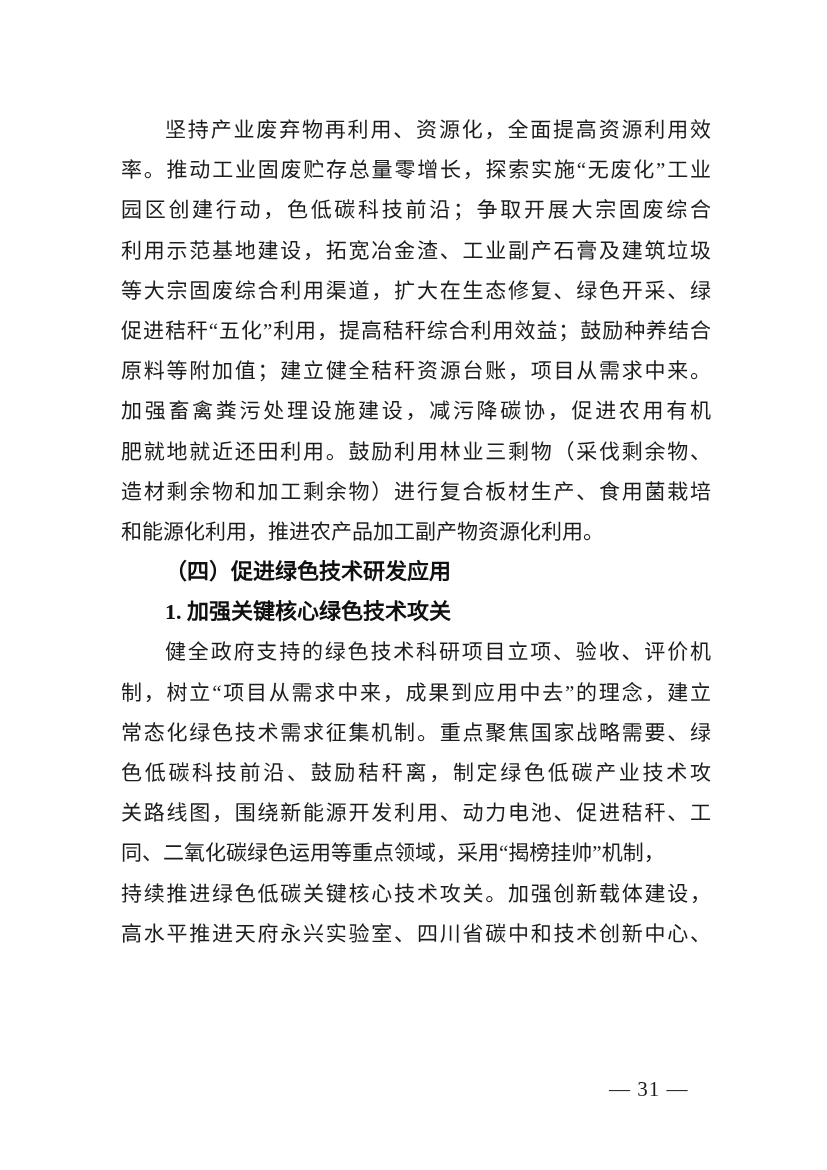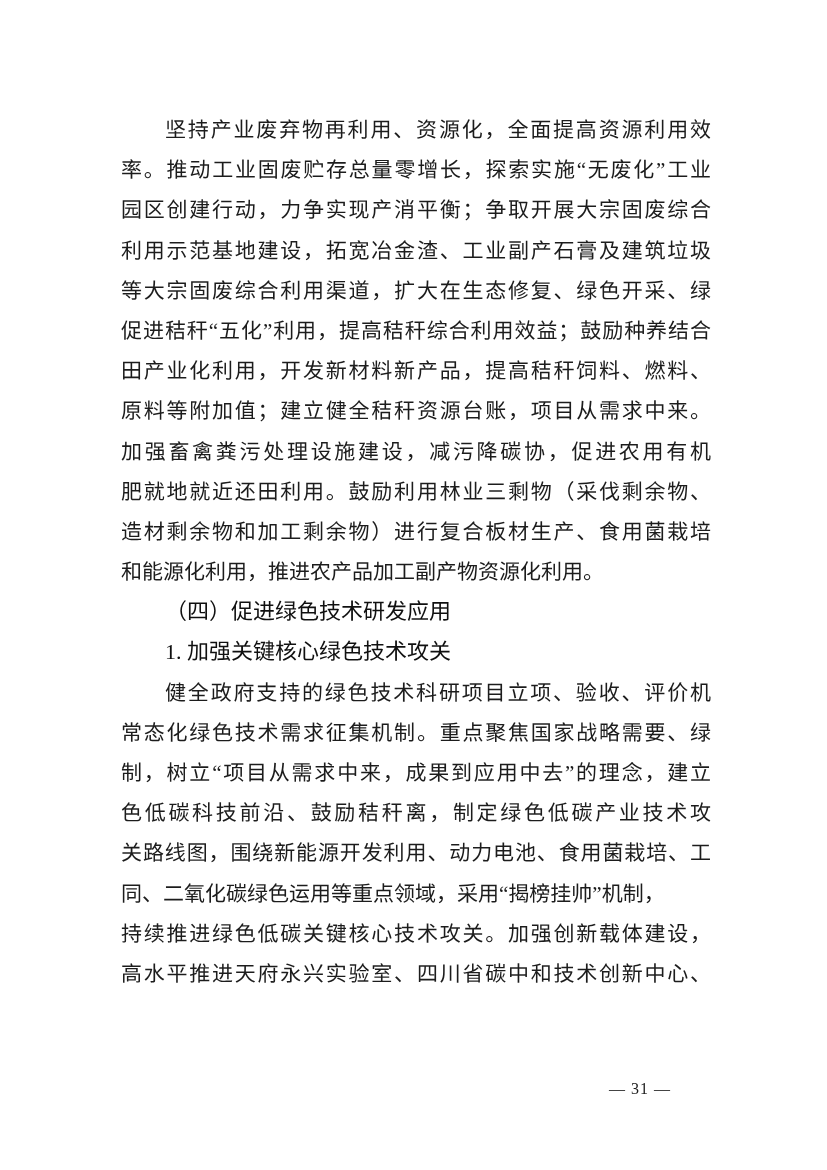--- a/index.html
+++ b/index.html
@@ -30,59 +30,58 @@
     overflow: hidden;
   }
   .line.full {
     text-align-last: justify;
   }
   .line.indent {
     text-indent: 44px;
   }
   .line.heading-section,
   .line.heading-sub {
-    font-weight: 400;
+    font-weight: 700;
     font-size: 22px;
     color: #101010;
     text-align: left;
     text-align-last: auto;
   }
   .footer {
     position: absolute;
     left: 609px;
     top: 1076px;
-    font-size: 16px;
+    font-size: 21px;
     line-height: 26px;
     color: #1c1c1c;
     letter-spacing: 1px;
     white-space: pre;
   }
 </style>
 </head>
 <body>
 
 <div class="page">
   <div class="text-block">
       <div class="line body indent full">坚持产业废弃物再利用、资源化，全面提高资源利用效</div>
       <div class="line body full">率。推动工业固废贮存总量零增长，探索实施“无废化”工业</div>
-      <div class="line body full">园区创建行动，力争实现产消平衡；争取开展大宗固废综合</div>
+      <div class="line body full">园区创建行动，色低碳科技前沿；争取开展大宗固废综合</div>
       <div class="line body full">利用示范基地建设，拓宽冶金渣、工业副产石膏及建筑垃圾</div>
       <div class="line body full">等大宗固废综合利用渠道，扩大在生态修复、绿色开采、绿</div>
       <div class="line body full">促进秸秆“五化”利用，提高秸秆综合利用效益；鼓励种养结合</div>
-      <div class="line body full">田产业化利用，开发新材料新产品，提高秸秆饲料、燃料、</div>
       <div class="line body full">原料等附加值；建立健全秸秆资源台账，项目从需求中来。</div>
       <div class="line body full">加强畜禽粪污处理设施建设，减污降碳协，促进农用有机</div>
       <div class="line body full">肥就地就近还田利用。鼓励利用林业三剩物（采伐剩余物、</div>
       <div class="line body full">造材剩余物和加工剩余物）进行复合板材生产、食用菌栽培</div>
       <div class="line body">和能源化利用，推进农产品加工副产物资源化利用。</div>
       <div class="line heading-section indent">（四）促进绿色技术研发应用</div>
       <div class="line heading-sub indent">1. 加强关键核心绿色技术攻关</div>
       <div class="line body indent full">健全政府支持的绿色技术科研项目立项、验收、评价机</div>
+      <div class="line body full">制，树立“项目从需求中来，成果到应用中去”的理念，建立</div>
       <div class="line body full">常态化绿色技术需求征集机制。重点聚焦国家战略需要、绿</div>
-      <div class="line body full">制，树立“项目从需求中来，成果到应用中去”的理念，建立</div>
       <div class="line body full">色低碳科技前沿、鼓励秸秆离，制定绿色低碳产业技术攻</div>
-      <div class="line body full">关路线图，围绕新能源开发利用、动力电池、食用菌栽培、工</div>
+      <div class="line body full">关路线图，围绕新能源开发利用、动力电池、促进秸秆、工</div>
       <div class="line body">同、二氧化碳绿色运用等重点领域，采用“揭榜挂帅”机制，</div>
       <div class="line body full">持续推进绿色低碳关键核心技术攻关。加强创新载体建设，</div>
       <div class="line body full">高水平推进天府永兴实验室、四川省碳中和技术创新中心、</div>
     </div>
   <div class="footer">— 31 —</div>
 </div>
 
 </body></html>

